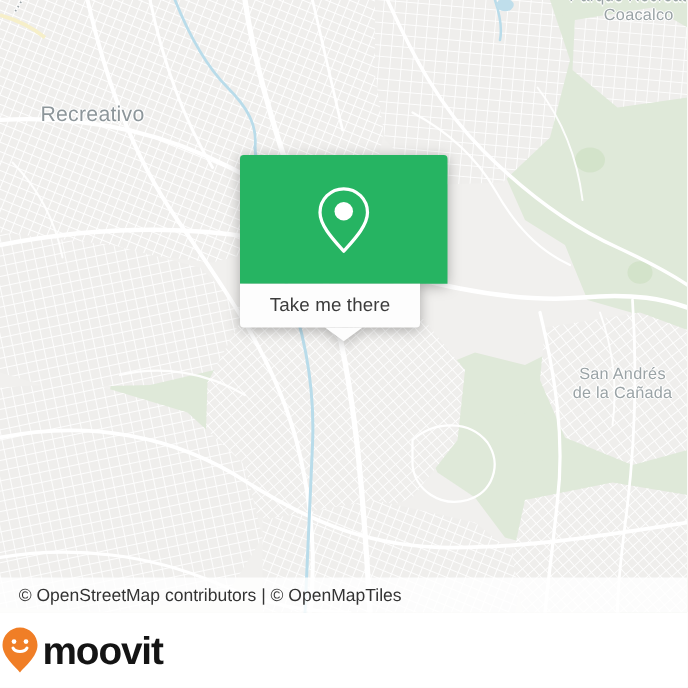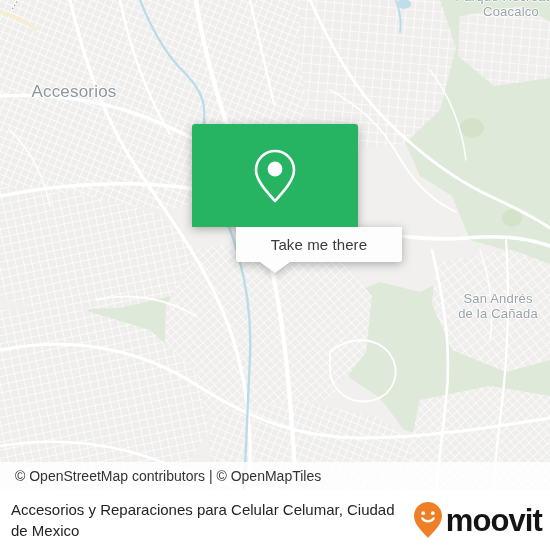--- a/index.html
+++ b/index.html
@@ -76,28 +76,27 @@
     width: 166px;
     height: 103px;
     background: #26b462;
     border-radius: 3px 3px 0 0;
     display: flex;
     align-items: center;
     justify-content: center;
   }
   #popup-pin { display: block; }
   #popup-white {
-    width: 166px;
+    width: 144px;
     height: 35px;
     background: #fdfdfd;
     border-radius: 0 0 3px 3px;
     display: flex;
     align-items: center;
     justify-content: center;
-    margin-left: 44px;
   }
   #popup-label {
     color: #3b3b3b;
     font-size: 15px;
     font-family: "Liberation Sans", sans-serif;
     letter-spacing: 0.1px;
   }
   #popup-tail {
     position: absolute;
     left: 68px;
@@ -285,21 +284,21 @@
         <path d="M396,0 C400,12 402,22 400,32" stroke-width="2"></path>
       </g>
       <ellipse cx="404" cy="4" rx="7" ry="5" fill="#bfdeeb"></ellipse>
 
       <path d="M0,12 C14,16 26,22 36,30" stroke="#f6efc9" stroke-width="3" fill="none"></path>
     </svg>
 
     <div class="map-label rot" style="left:2px; top:4px;">...illo</div>
 
 
-    <div class="map-label big" style="left:22px; top:82px; width:104px;">Accesorios</div>
+    <div class="map-label big" style="left:22px; top:82px; width:104px;">Recreativo</div>
 
     <div class="map-label" style="left:452px; top:-11px; width:118px;">Parque Recreativo
 Coacalco</div>
 
     <div class="map-label" style="left:446px; top:291px; width:104px;">San Andrés
 de la Cañada</div>
 
     <div id="popup">
       <div id="popup-green">
         <svg id="popup-pin" width="46" height="56" viewBox="0 0 46 56" xmlns="http://www.w3.org/2000/svg">
@@ -312,21 +311,20 @@
       </div>
       <div id="popup-tail"></div>
     </div>
 
     <div id="attribution">
       <span id="attribution-text">© OpenStreetMap contributors | © OpenMapTiles</span>
     </div>
   </div>
 
   <div id="footer">
-    <div id="footer-title">Accesorios y Reparaciones para Celular Celumar, Ciudad de Mexico</div>
 
     <div id="brand">
       <svg width="32" height="38" viewBox="0 0 32 38" xmlns="http://www.w3.org/2000/svg">
         <path d="M16 1 C8.3 1 2 7.3 2 15 C2 24.5 13 33 16 37 C19 33 30 24.5 30 15 C30 7.3 23.7 1 16 1 Z" fill="#f07e26"></path>
         <circle cx="11.2" cy="12.2" r="1.9" fill="#ffffff"></circle>
         <circle cx="20.8" cy="12.2" r="1.9" fill="#ffffff"></circle>
         <path d="M10.4 17.4 C12.4 21.2 19.6 21.2 21.6 17.4" stroke="#ffffff" stroke-width="2.4" fill="none" stroke-linecap="round"></path>
       </svg>
       <span id="brand-name">moovit</span>
     </div>

